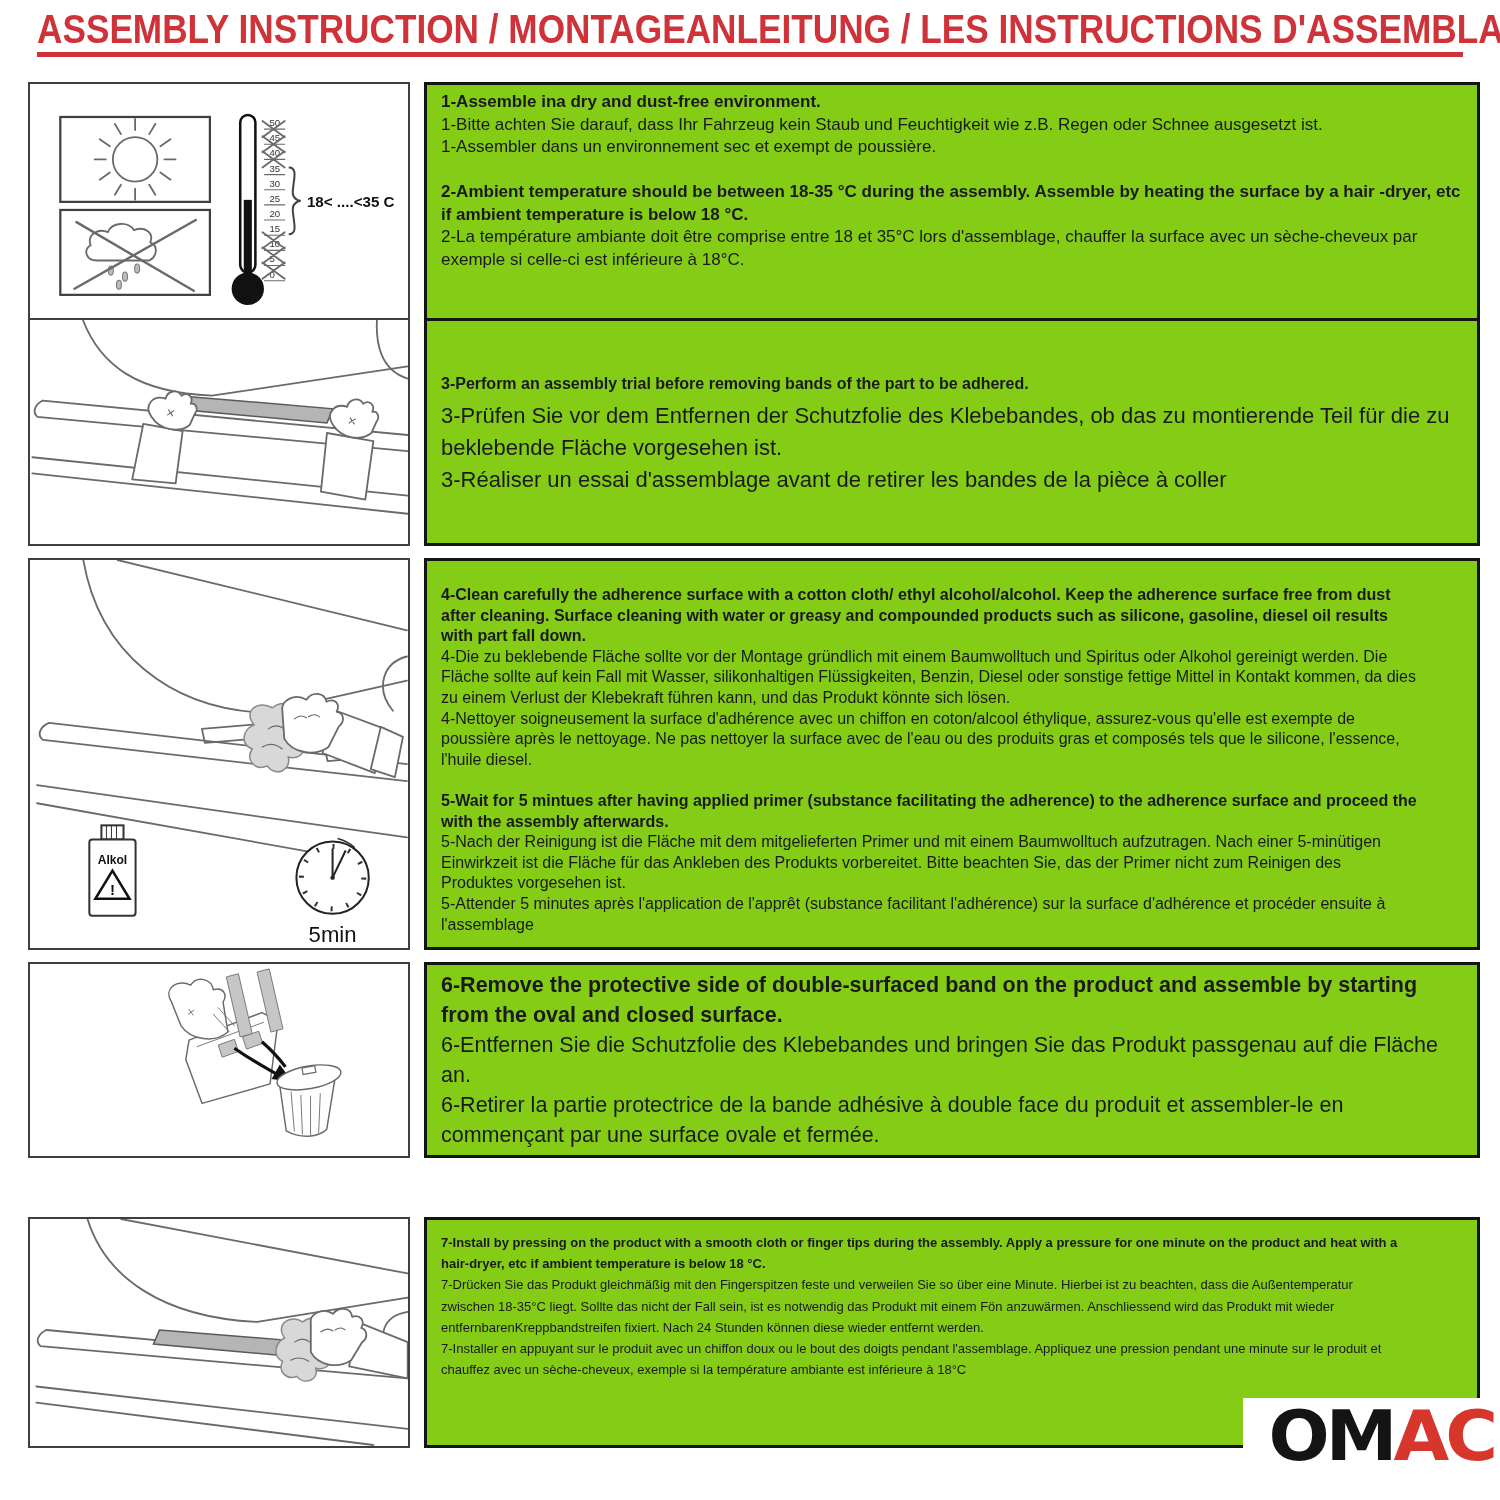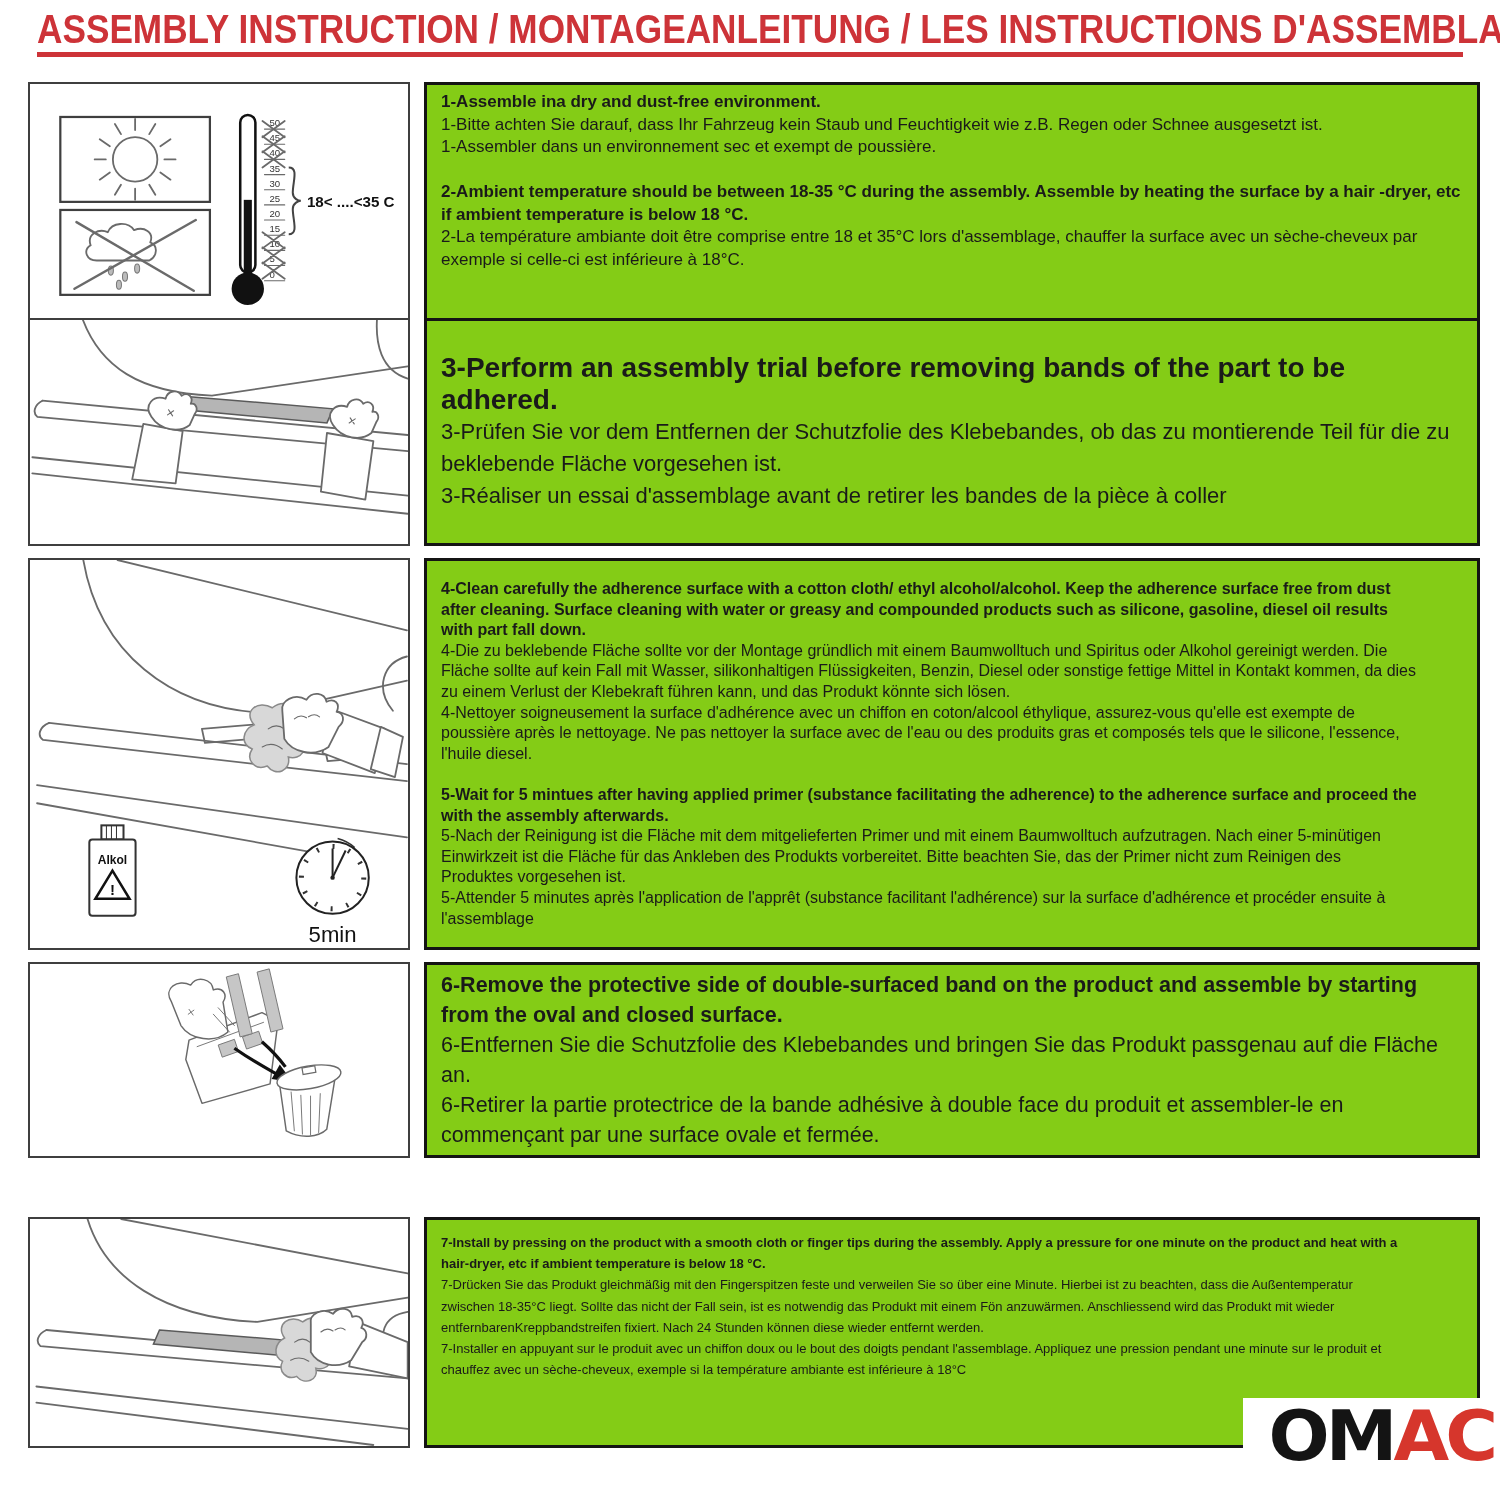--- a/index.html
+++ b/index.html
@@ -14,22 +14,22 @@
   .row{position:absolute;left:28px;right:20px;display:flex;gap:14px;}
   .imgbox{flex:0 0 382px;width:382px;border:2px solid #3f3f3f;background:#fff;box-sizing:border-box;overflow:hidden;}
   .imgbox svg{display:block;width:100%;height:100%;}
   .textbox{flex:1;border:3px solid #141414;box-sizing:border-box;background:#84cc16;padding:6px 14px;overflow:hidden;}
   .textbox p{margin:0;}
   .b{font-weight:bold;}
 
   .r0{font-size:17px;line-height:22.5px;}
   .r0 .sp{margin-bottom:22.5px;}
   .r1{font-size:22px;line-height:32px;display:flex;flex-direction:column;justify-content:center;}
-  .r1 .b{font-size:28px;}
-  .r2{font-size:16px;line-height:20.6px;padding-top:18px;padding-right:60px;}
+  .r1 .b{font-size:16px;}
+  .r2{font-size:16px;line-height:20.6px;padding-top:24px;padding-right:60px;}
   .r2 .sp{margin-bottom:20.6px;}
   .r3{font-size:21.5px;line-height:30px;display:flex;flex-direction:column;justify-content:center;}
   .r4{font-size:13px;line-height:21.2px;padding-top:12px;padding-right:70px;}
 
   .logo{position:absolute;top:1398px;right:2px;z-index:5;background:#fff;
         padding:0 4px 12px 26px;font-family:"DejaVu Sans",sans-serif;font-weight:bold;
         font-size:72px;line-height:78px;letter-spacing:-4px;transform:scaleY(0.97);transform-origin:right top;}
   .lg-black{color:var(--logo-black);}
   .lg-red{color:var(--logo-red);}
 

